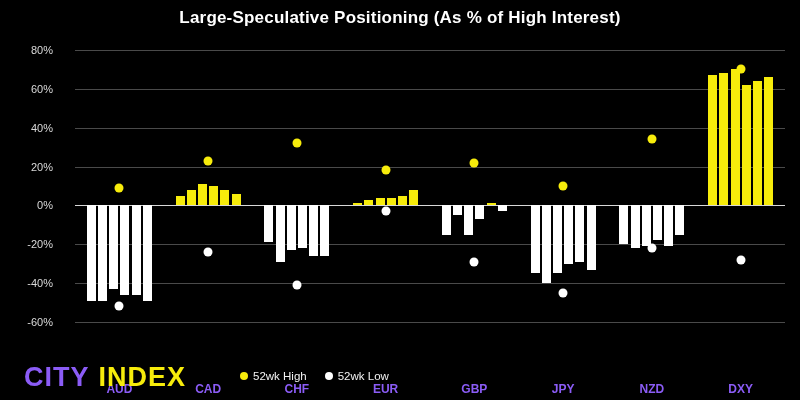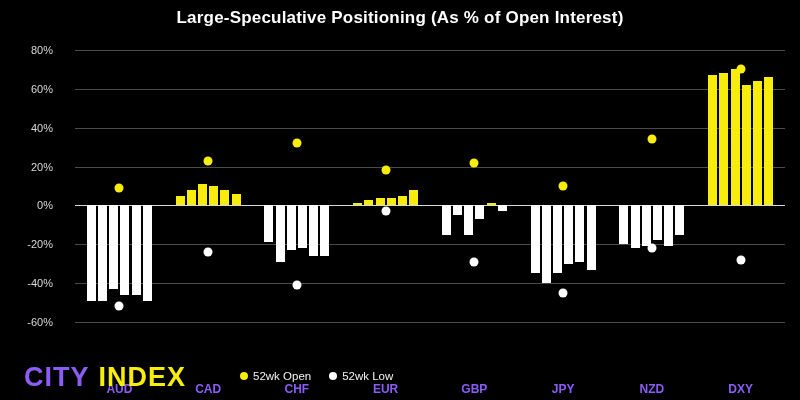--- a/index.html
+++ b/index.html
@@ -95,21 +95,21 @@
   .swatch-square { width: 9px; height: 9px; background: #f7ec0b; display: inline-block; }
   .swatch-dot    { width: 8px; height: 8px; border-radius: 50%; display: inline-block; }
   .swatch-dot.high { background: #f7ec0b; }
   .swatch-dot.low  { background: #ffffff; }
 </style>
 </head>
 <body>
 
 <div id="root">
 
-  <div id="chart-title">Large-Speculative Positioning (As % of Open Interest)</div>
+  <div id="chart-title">Large-Speculative Positioning (As % of High Interest)</div>
 
   <div id="plot">
       <div class="gridline" style="top: 0px;"></div>
       <div class="ytick" style="top: 0px;">80%</div>
       <div class="gridline" style="top: 38.8571px;"></div>
       <div class="ytick" style="top: 38.8571px;">60%</div>
       <div class="gridline" style="top: 77.7143px;"></div>
       <div class="ytick" style="top: 77.7143px;">40%</div>
       <div class="gridline" style="top: 116.571px;"></div>
       <div class="ytick" style="top: 116.571px;">20%</div>
@@ -211,21 +211,21 @@
       <div class="xlabel" style="left: 665.625px;">DXY</div>
     </div>
 
   <div id="logo">
     <span class="city">CITY</span><span class="index">INDEX</span>
   </div>
 
   <div id="legend">
       <div class="legend-item">
         <span class="swatch-dot high" style="background: rgb(247, 236, 11);"></span>
-        <span>52wk Open</span>
+        <span>52wk High</span>
       </div>
       <div class="legend-item">
         <span class="swatch-dot low" style="background: rgb(255, 255, 255);"></span>
         <span>52wk Low</span>
       </div>
     </div>
 
 </div>
 
 </body></html>

